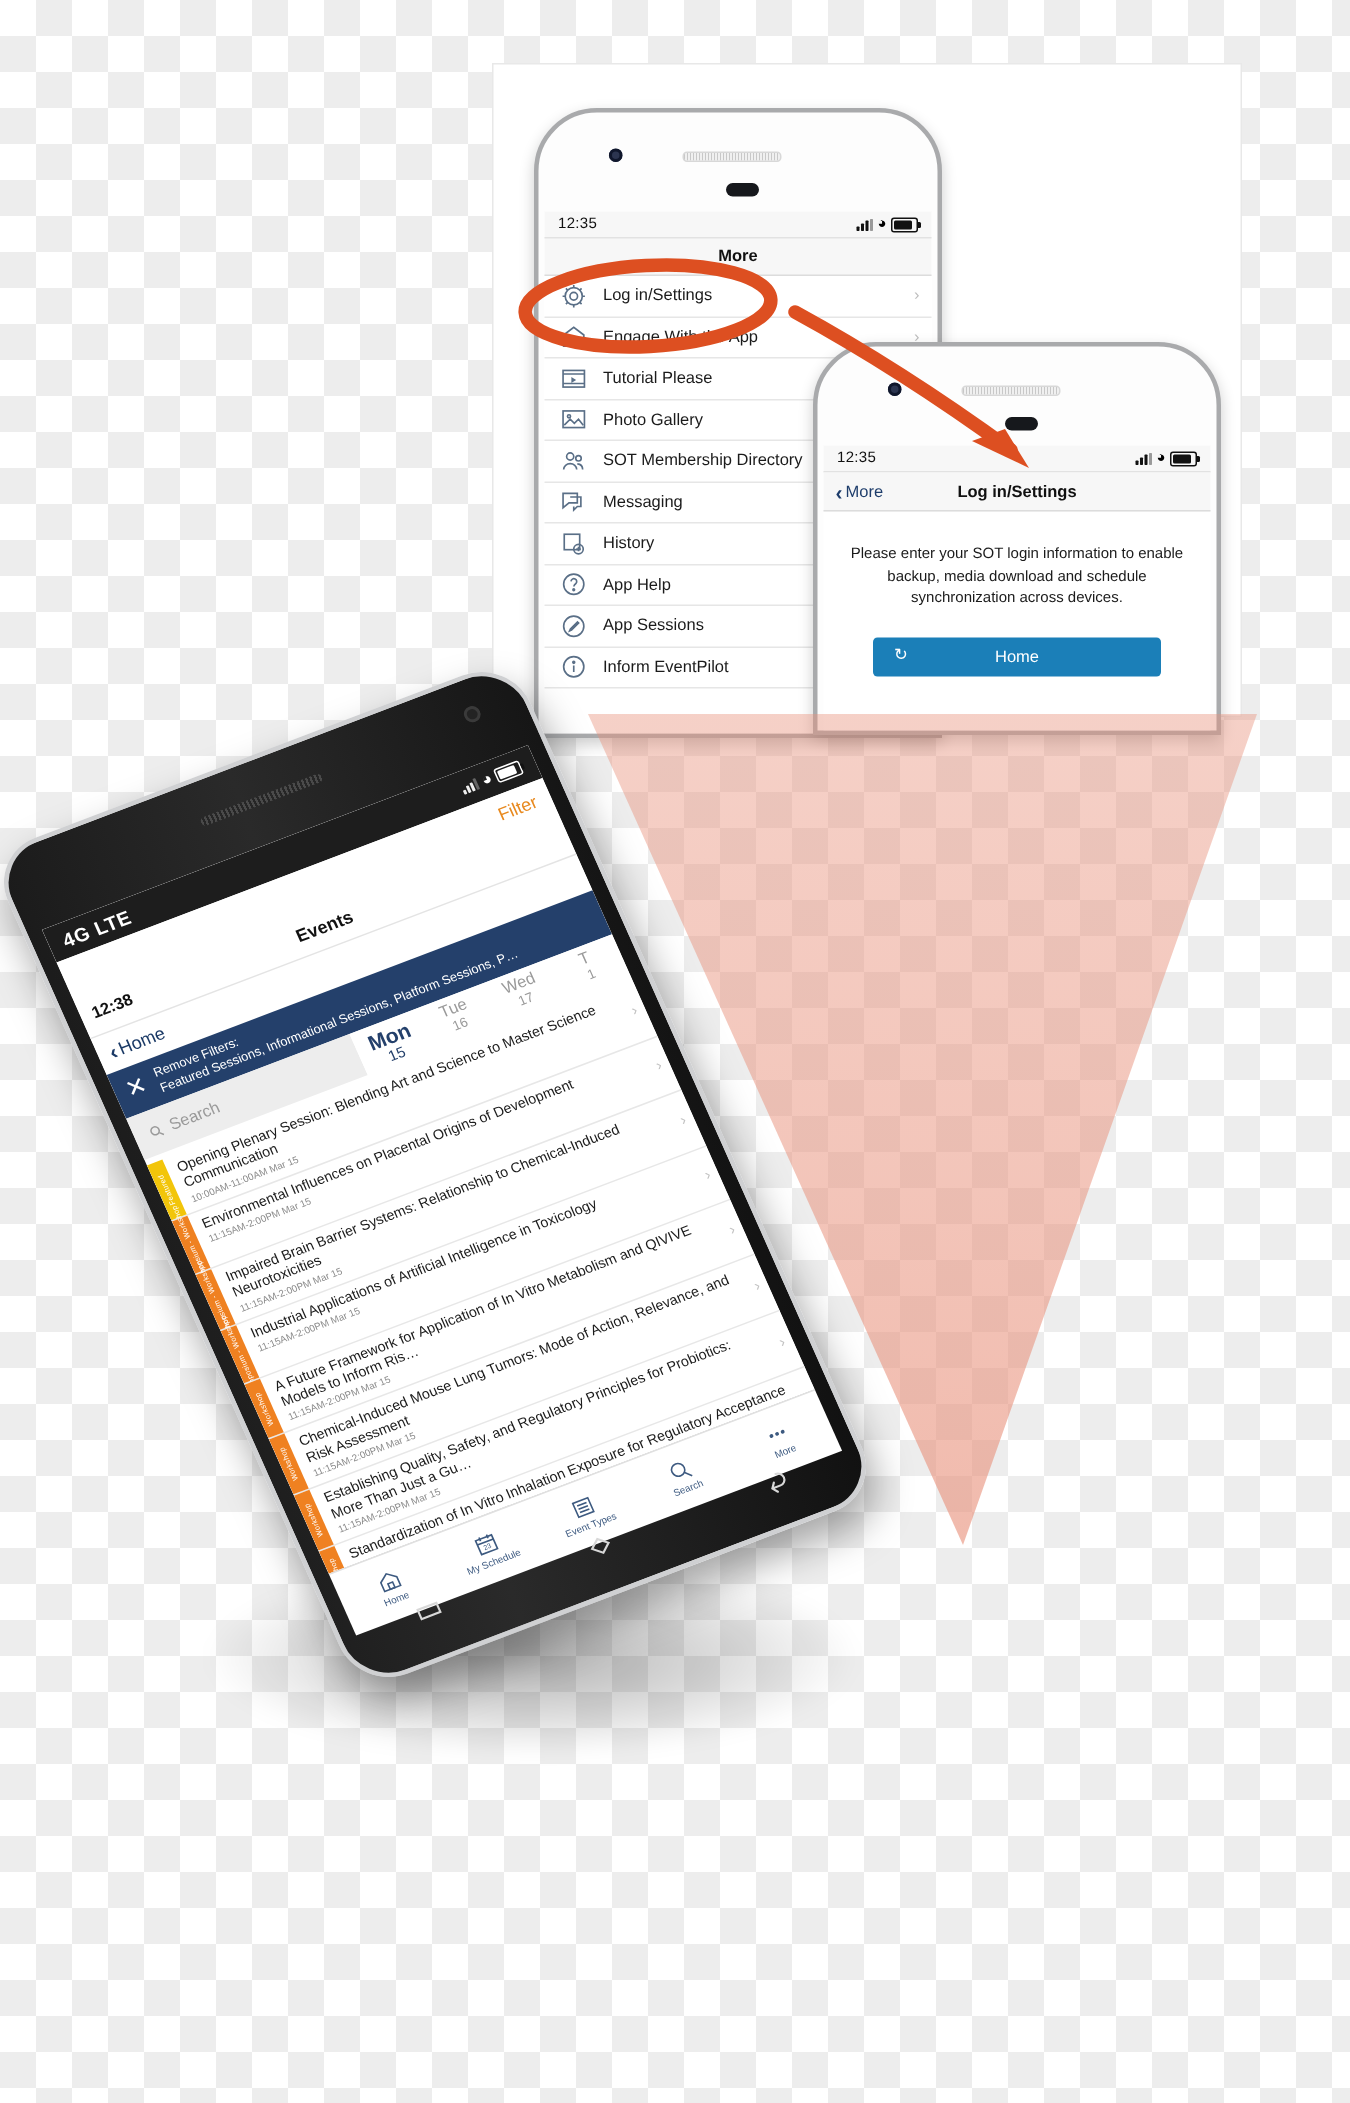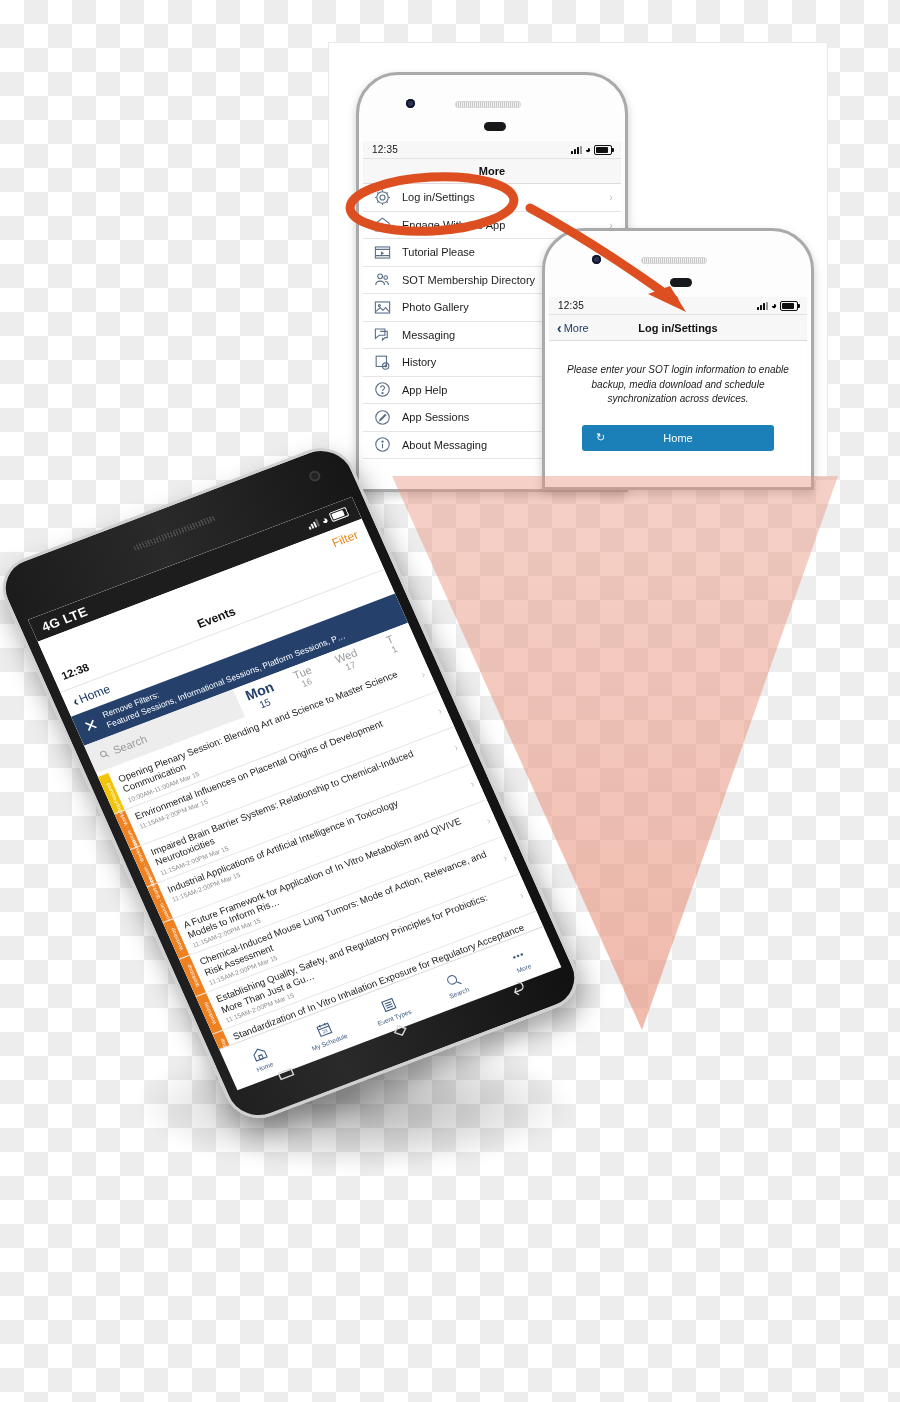--- a/index.html
+++ b/index.html
@@ -101,21 +101,21 @@
     height: 26px; background: #f7f7f7; border-bottom: 1px solid #dcdcdc;
     display: flex; align-items: center; position: relative; padding: 0 8px; box-sizing: border-box;
   }
   .nav-bar2 .back { display: flex; align-items: center; gap: 2px; color: #1e3d6b; font-size: 11px; }
   .nav-bar2 .back .carat { font-size: 14px; line-height: 1; font-weight: bold; }
   .nav-bar2 .title {
     position: absolute; left: 0; right: 0; text-align: center;
     font-size: 11px; font-weight: bold; color: #111; pointer-events: none;
   }
   .login-body { padding: 22px 16px 0; text-align: center; }
-  .login-msg { font-size: 10px; line-height: 1.45; color: #1b1b1b; font-style: italic; }
+  .login-msg { font-size: 10px; line-height: 1.45; color: #1b1b1b; }
   .login-btn {
     margin: 18px auto 0; width: 192px; height: 26px; background: #1b7fb8;
     border-radius: 3px; display: flex; align-items: center; position: relative;
   }
   .login-btn .sync { position: absolute; left: 14px; color: #fff; font-size: 11px; line-height: 1; }
   .login-btn .btxt { width: 100%; text-align: center; color: #fff; font-size: 11px; }
 
   
   #annot { position: absolute; left: 330px; top: 160px; width: 400px; height: 190px; pointer-events: none; }
 
@@ -285,44 +285,44 @@
                   <path d="M10 10.5l4 2.5-4 2.5z" fill="currentColor" stroke="none"></path>
                 </svg>
               </span>
             <span class="lbl">Tutorial Please</span>
             <span class="chev">›</span>
           </div>
 
           <div class="menu-row">
             <span class="mi">
                 <svg viewBox="0 0 24 24" fill="none" stroke="currentColor" stroke-width="1.4">
+                  <rect x="3" y="5" width="18" height="14"></rect>
+                  <circle cx="8" cy="9.5" r="1.3"></circle>
+                  <path d="M4 17l5-5 3.5 3.5L16 12l4 5"></path>
+                </svg>
+              </span>
+            <span class="lbl">Photo Gallery</span>
+            <span class="chev">›</span>
+          </div>
+
+          <div class="menu-row">
+            <span class="mi">
+                <svg viewBox="0 0 24 24" fill="none" stroke="currentColor" stroke-width="1.4">
                   <circle cx="9" cy="8" r="3"></circle>
                   <circle cx="16" cy="9.5" r="2.3"></circle>
                   <path d="M3.5 19c0-3 2.5-5 5.5-5s5.5 2 5.5 5M15 14.2c2.6.2 4.5 2 4.5 4.8"></path>
                 </svg>
               </span>
             <span class="lbl">SOT Membership Directory</span>
             <span class="chev">›</span>
           </div>
 
           <div class="menu-row">
             <span class="mi">
                 <svg viewBox="0 0 24 24" fill="none" stroke="currentColor" stroke-width="1.4">
-                  <rect x="3" y="5" width="18" height="14"></rect>
-                  <circle cx="8" cy="9.5" r="1.3"></circle>
-                  <path d="M4 17l5-5 3.5 3.5L16 12l4 5"></path>
-                </svg>
-              </span>
-            <span class="lbl">Photo Gallery</span>
-            <span class="chev">›</span>
-          </div>
-
-          <div class="menu-row">
-            <span class="mi">
-                <svg viewBox="0 0 24 24" fill="none" stroke="currentColor" stroke-width="1.4">
                   <path d="M3 5h12v8H8l-5 4z"></path>
                   <path d="M9 8h9v8h-3l-3 3v-3"></path>
                 </svg>
               </span>
             <span class="lbl">Messaging</span>
             <span class="chev">›</span>
           </div>
 
           <div class="menu-row">
             <span class="mi">
@@ -360,21 +360,21 @@
           </div>
 
           <div class="menu-row">
             <span class="mi">
                 <svg viewBox="0 0 24 24" fill="none" stroke="currentColor" stroke-width="1.4">
                   <circle cx="12" cy="12" r="8.5"></circle>
                   <path d="M12 11v5.5"></path>
                   <circle cx="12" cy="8.3" r=".8" fill="currentColor"></circle>
                 </svg>
               </span>
-            <span class="lbl">About Messaging</span>
+            <span class="lbl">Inform EventPilot</span>
             <span class="chev">›</span>
           </div>
 
         </div>
       </div>
     </div>
   </div>
 
   <div class="iphone" id="phone2">
     <div class="cam" style="left:47px; top:24px;"></div>

